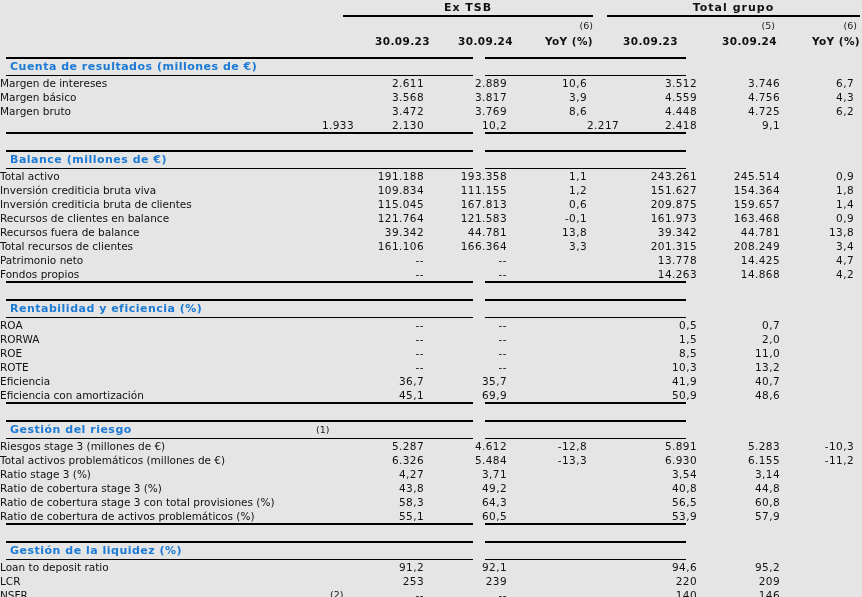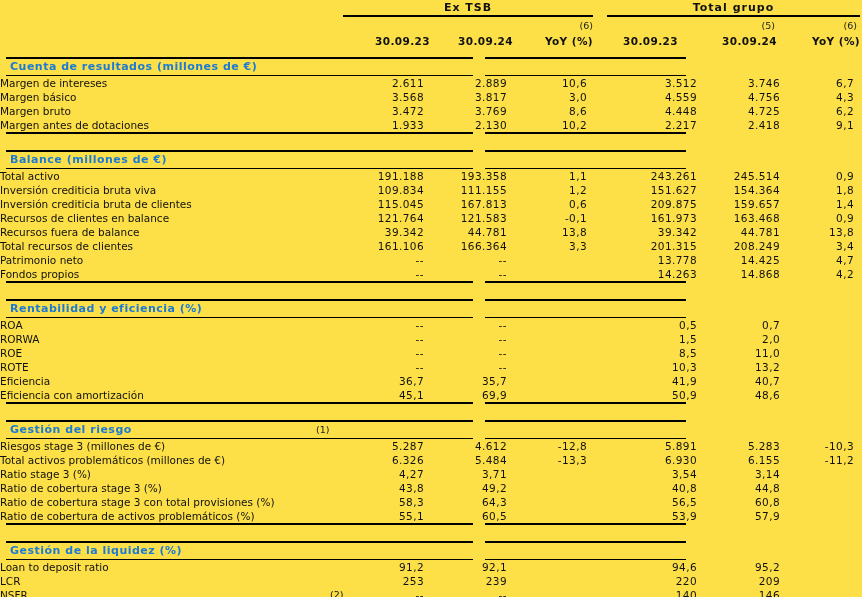--- a/index.html
+++ b/index.html
@@ -1,19 +1,19 @@
 <!DOCTYPE html>
 <html><head>
 <meta charset="utf-8">
 <style>
   html,body{margin:0;padding:0;background:#ffffff;}
   .page{
     position:relative;
     width:862px;height:597px;
-    background:#fde047;
+    background:#e5e5e5;
     overflow:hidden;
     font-family:"DejaVu Sans","Liberation Sans",sans-serif;
     color:#111;
     -webkit-font-smoothing:antialiased;
   }
   
   .header{position:relative;height:57px;}
   .grp{position:absolute;top:1px;font-size:11px;font-weight:bold;letter-spacing:1px;text-align:center;white-space:nowrap;}
   .grp1{left:343px;width:250px;}
   .grp2{left:607px;width:253px;}
@@ -110,39 +110,38 @@
           <div></div>
           <div class="num">3.512</div>
           <div class="num">3.746</div>
           <div class="num">6,7</div>
         </div>
         <div class="row">
           <div class="label">Margen básico</div>
           <div class="note"></div>
           <div class="num">3.568</div>
           <div class="num">3.817</div>
-          <div class="num">3,0</div>
+          <div class="num">3,9</div>
           <div></div>
           <div class="num">4.559</div>
           <div class="num">4.756</div>
           <div class="num">4,3</div>
         </div>
         <div class="row">
           <div class="label">Margen bruto</div>
           <div class="note"></div>
           <div class="num">3.472</div>
           <div class="num">3.769</div>
           <div class="num">8,6</div>
           <div></div>
           <div class="num">4.448</div>
           <div class="num">4.725</div>
           <div class="num">6,2</div>
         </div>
         <div class="row">
-          <div class="label">Margen antes de dotaciones</div>
           <div class="note"></div>
           <div class="num">1.933</div>
           <div class="num">2.130</div>
           <div class="num">10,2</div>
           <div></div>
           <div class="num">2.217</div>
           <div class="num">2.418</div>
           <div class="num">9,1</div>
         </div>
         <div class="rule thick">

